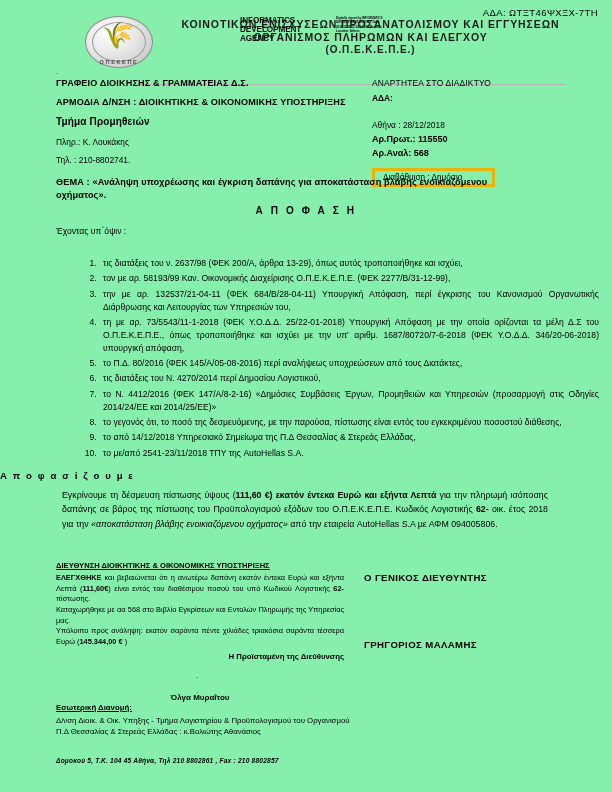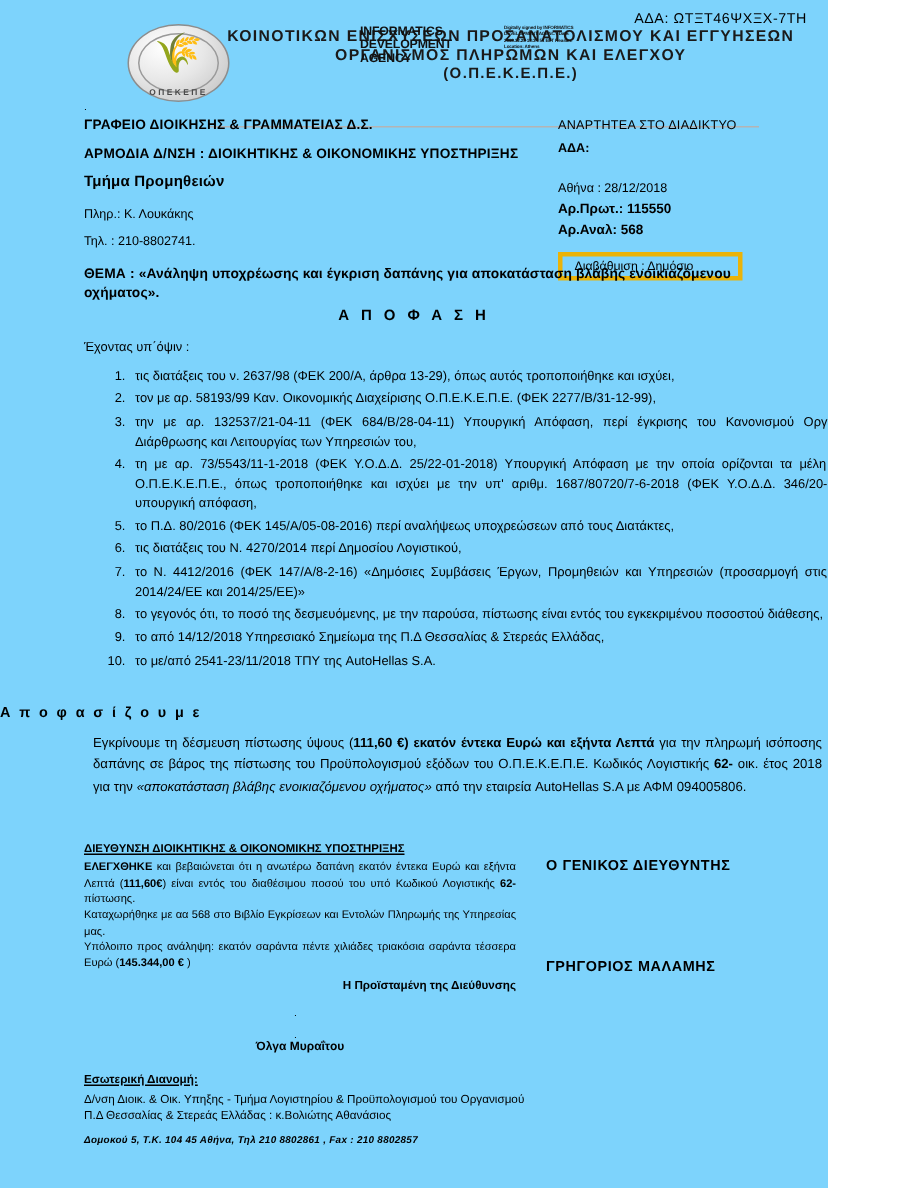--- a/index.html
+++ b/index.html
@@ -7,23 +7,23 @@
     margin: 0;
     padding: 0;
     background: #ffffff;
   }
   body {
     font-family: "Liberation Sans", sans-serif;
     color: #000000;
   }
   .page {
     position: relative;
-    width: 552px;
+    width: 612px;
     height: 792px;
-    background: #7dd3fc;
+    background: #86efac;
     overflow: hidden;
     box-sizing: border-box;
   }
 
   
   .ada-line {
     position: absolute;
     top: 7px;
     right: 14px;
     font-size: 9.5px;
@@ -224,21 +224,21 @@
     top: 226px;
     font-size: 8.6px;
   }
 
   
   ol.whereas {
     position: absolute;
     left: 56px;
     top: 240px;
     width: 500px;
-    margin: 4px;
+    margin: 17px;
     padding: 0 0 0 26px;
     list-style: decimal;
     font-size: 8.6px;
     line-height: 1.52;
     text-align: justify;
   }
   ol.whereas li {
     margin-bottom: 2.2px;
     padding-left: 4px;
   }
@@ -318,21 +318,20 @@
   }
 
   
   .distribution {
     position: absolute;
     left: 56px;
     top: 702px;
     width: 420px;
     font-size: 7.8px;
     line-height: 1.5;
-    margin-top: 12px;
   }
   .distribution .dhead {
     font-weight: bold;
     text-decoration: underline;
     display: block;
     margin-bottom: 1px;
   }
 
   .footer {
     position: absolute;

